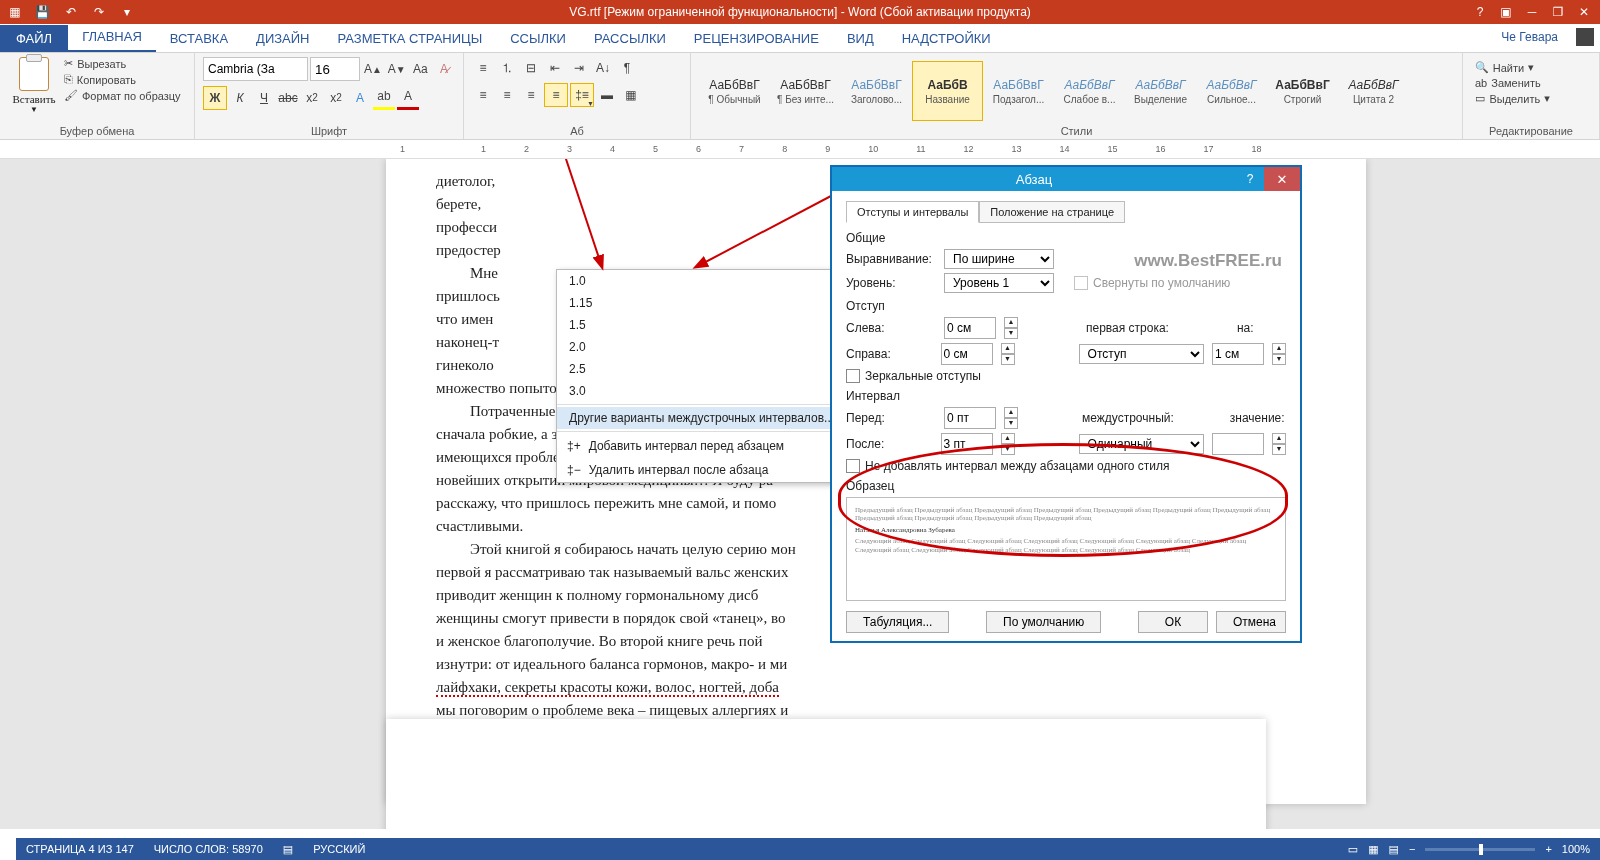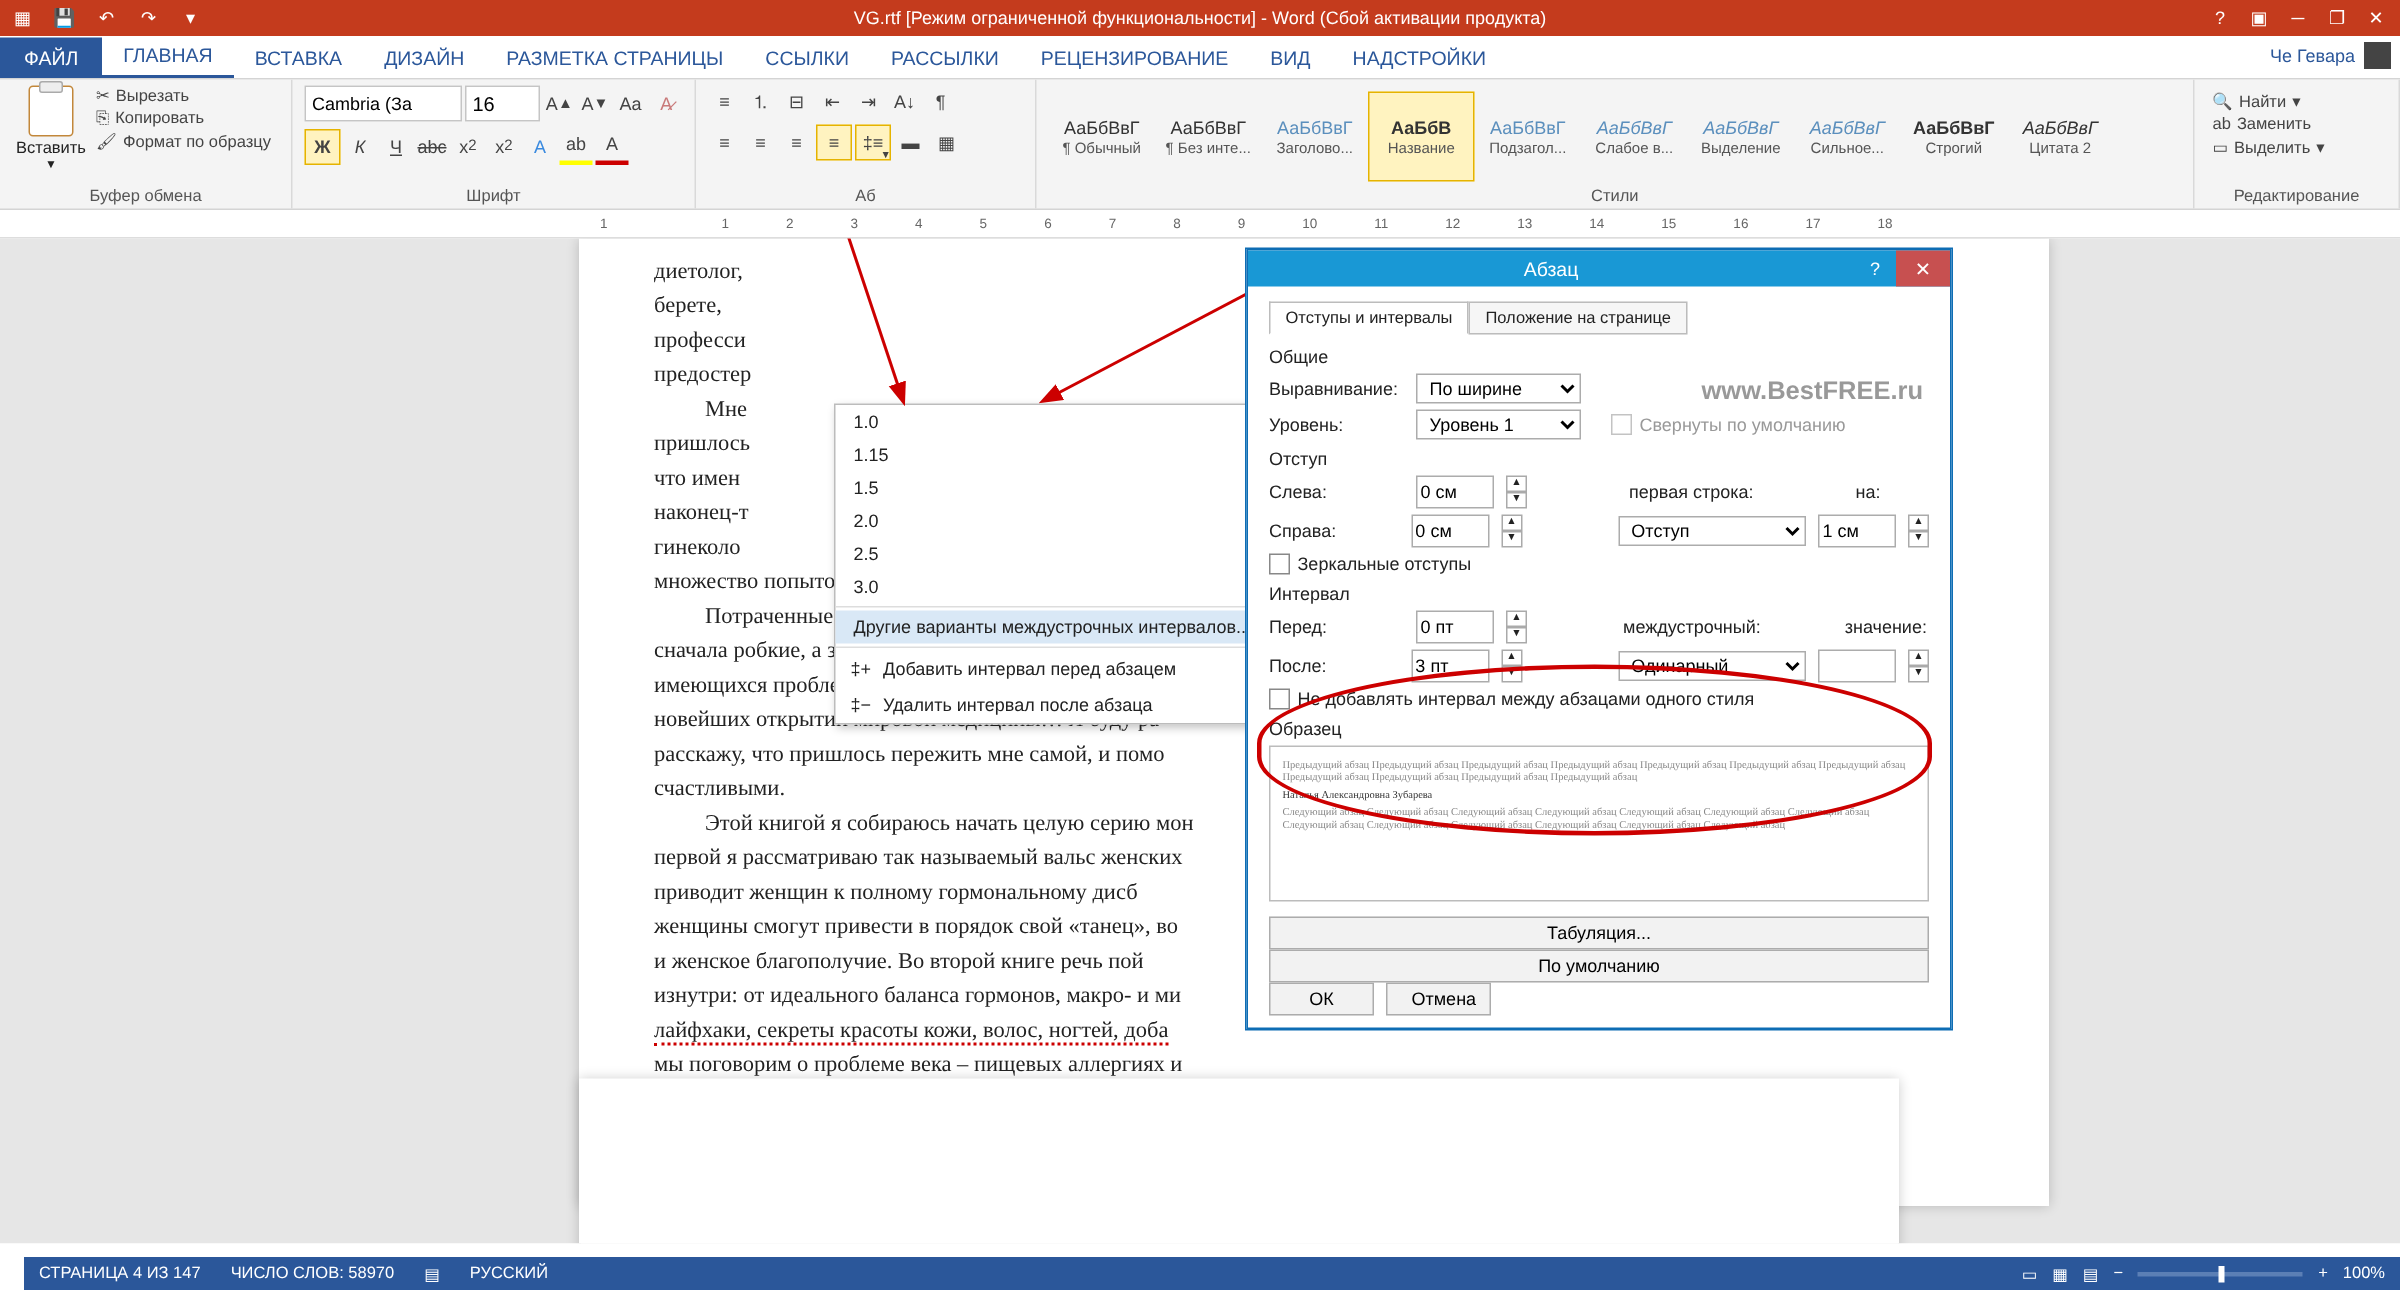--- a/index.html
+++ b/index.html
@@ -6,26 +6,26 @@
 .titlebar{height:24px;background:#c43b1d;color:#fff;display:flex;align-items:center;position:relative;}
 .titlebar .left{display:flex;align-items:center;gap:6px;padding-left:4px;}
 .titlebar .left .qat-btn{width:22px;height:20px;display:flex;align-items:center;justify-content:center;color:#fff;}
 .titlebar .center{position:absolute;left:50%;transform:translateX(-50%);white-space:nowrap;font-size:12px;}
 .titlebar .right{margin-left:auto;display:flex;align-items:center;gap:2px;padding-right:4px;}
 .titlebar .right .winbtn{width:24px;height:20px;display:flex;align-items:center;justify-content:center;color:#fff;}
 .ribbon-tabs{height:28px;background:#fff;display:flex;align-items:flex-end;position:relative;border-bottom:1px solid #d4d4d4;}
 .file-tab{background:#2b579a;color:#fff;padding:6px 16px;font-size:13px;}
 .rt{padding:6px 14px;color:#2b579a;font-size:13px;cursor:pointer;}
 .rt.active{color:#2b579a;border-bottom:2px solid #2b579a;}
-.account{position:absolute;right:6px;top:4px;display:flex;align-items:center;gap:6px;color:#2b579a;}
+.account{position:absolute;right:6px;top:4px;display:flex;align-items:center;gap:18px;color:#2b579a;}
 .account .avatar{width:18px;height:18px;background:#444;}
 .ribbon{height:86px;background:#f4f4f4;border-bottom:1px solid #d4d4d4;display:flex;}
 .chunk{border-right:1px solid #d9d9d9;padding:4px 8px 2px 8px;display:flex;flex-direction:column;justify-content:space-between;}
 .chunk-label{text-align:center;color:#555;font-size:11px;padding-top:2px;}
-.clipboard-big{display:flex;flex-direction:column;align-items:center;justify-content:flex-end;width:52px;}
+.clipboard-big{display:flex;flex-direction:column;align-items:center;justify-content:flex-end;width:52px;font-family:Liberation Serif, serif;}
 .clip-icon{width:28px;height:32px;background:#fff;border:1px solid #c2873a;border-radius:3px;margin-bottom:2px;position:relative;}
 .clip-icon:before{content:"";position:absolute;top:-4px;left:6px;width:14px;height:6px;border:1px solid #aaa;border-radius:2px;background:#eee;}
 .clipboard-right{display:flex;flex-direction:column;gap:3px;padding-left:4px;}
 .clip-link{color:#444;font-size:11px;white-space:nowrap;display:flex;align-items:center;gap:4px;}
 .font-row{display:flex;align-items:center;gap:2px;}
 .font-select{height:22px;border:1px solid #c5c5c5;background:#fff;font-size:12px;padding:0 4px;width:95px;}
 .font-size-select{height:22px;border:1px solid #c5c5c5;background:#fff;width:40px;padding:0 4px;}
 .btn-s{width:22px;height:22px;display:flex;align-items:center;justify-content:center;color:#444;font-size:12px;}
 .btn-s.active{background:#fff3c0;border:1px solid #e5b300;}
 .font-row2{display:flex;align-items:center;gap:2px;margin-top:4px;}
@@ -60,21 +60,21 @@
 .group-title{font-size:12px;margin:6px 0 4px 0;}
 .row{display:flex;align-items:center;gap:8px;margin:4px 0;font-size:12px;}
 .row label{width:90px;}
 .sel{height:20px;border:1px solid #acacac;background:#fff;font-size:12px;padding:0 4px;width:110px;}
 .num{height:20px;border:1px solid #acacac;width:46px;font-size:12px;padding:0 2px;}
 .spin{display:flex;flex-direction:column;}
 .spin div{width:12px;height:9px;border:1px solid #aaa;font-size:7px;line-height:7px;text-align:center;}
 .ring{position:absolute;border:3px solid #c00;border-radius:50%/46%;pointer-events:none;}
 .ring1{left:6px;top:252px;width:444px;height:108px;}
 .sample-box{border:1px solid #bcbcbc;height:86px;margin-top:4px;padding:8px;font-size:7px;color:#888;font-family:"Times New Roman",serif;line-height:1.2;overflow:hidden;}
-.dlg-buttons{display:flex;justify-content:space-between;margin-top:10px;flex-direction:column;}
+.dlg-buttons{display:flex;justify-content:space-between;margin-top:10px;}
 .dlg-btn{padding:3px 16px;border:1px solid #acacac;background:#f2f2f2;font-size:12px;}
 .arrow{position:absolute;z-index:6;}
 .statusbar{position:fixed;bottom:0;left:16px;right:0;height:22px;background:#2b579a;color:#fff;display:flex;align-items:center;font-size:11px;padding:0 10px;gap:20px;}
 .statusbar .right{margin-left:auto;display:flex;align-items:center;gap:10px;}
 .zoom-track{width:110px;height:3px;background:#5b7fb5;position:relative;}
 .zoom-thumb{position:absolute;left:54px;top:-4px;width:4px;height:11px;background:#fff;}
 .watermark{position:absolute;right:18px;top:60px;color:#999;font-size:17px;font-weight:bold;z-index:12;}
 .chk{display:flex;align-items:center;gap:5px;}
 .chkbox{width:12px;height:12px;border:1px solid #888;}
 </style>

